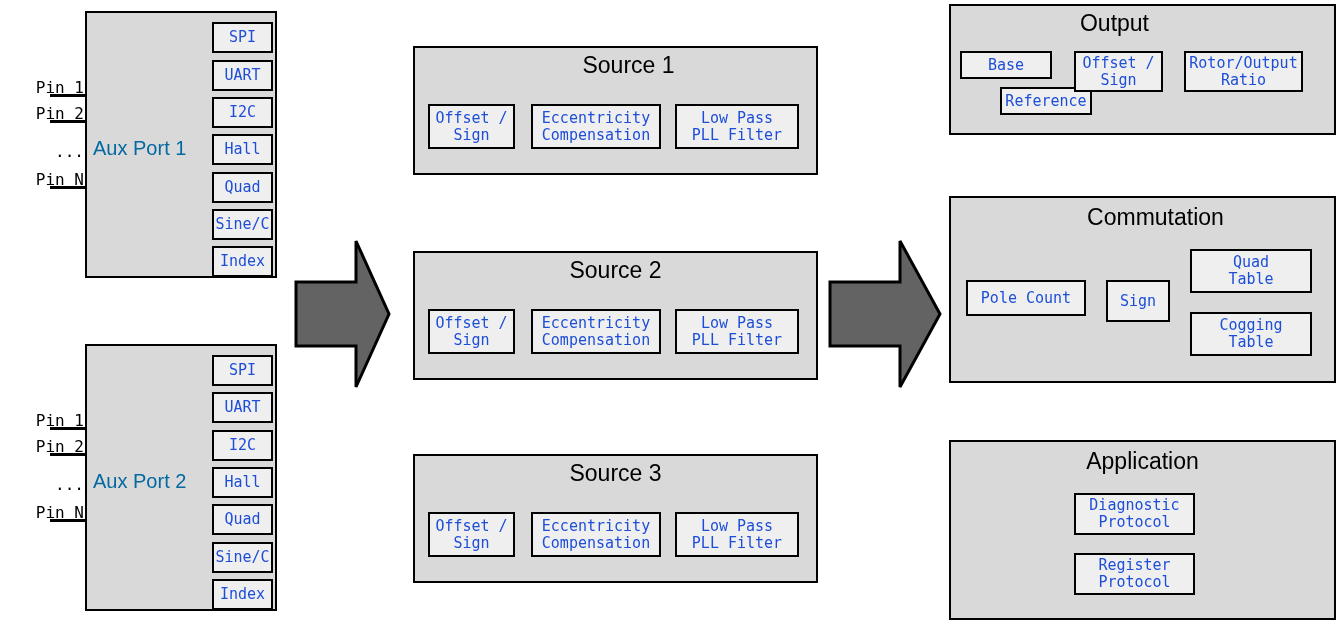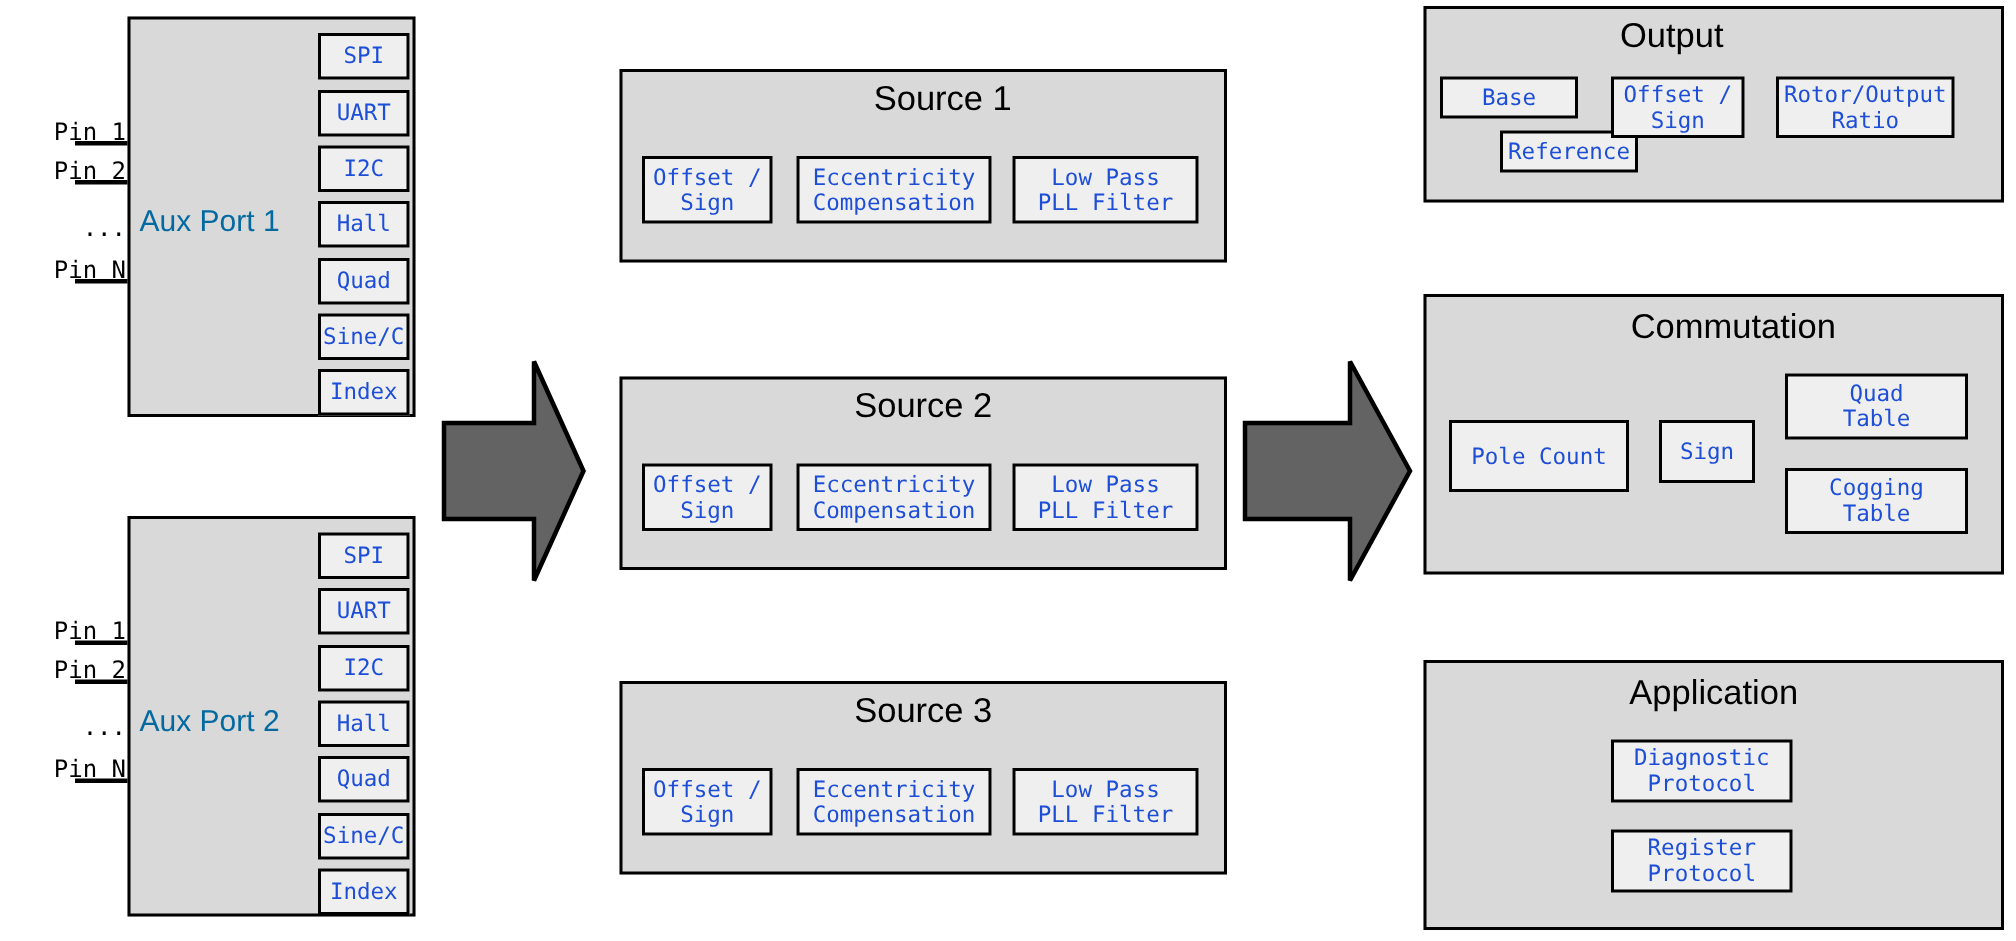--- a/index.html
+++ b/index.html
@@ -180,21 +180,21 @@
   <div class="panel-title" style="left:949px; top:11px; width:331px;">Output</div>
   <div class="chip" style="left:960px; top:51px; width:92px; height:28px;">Base</div>
   <div class="chip" style="left:960px; top:87px; width:92px; height:28px;margin-left:40px;">Reference</div>
   <div class="chip" style="left:1074px; top:51px; width:89px; height:41px;">Offset /
 Sign</div>
   <div class="chip" style="left:1184px; top:51px; width:119px; height:41px;">Rotor/Output
 Ratio</div>
 
   <div class="panel" style="left:949px; top:196px; width:387px; height:187px;"></div>
   <div class="panel-title" style="left:949px; top:205px; width:413px;">Commutation</div>
-  <div class="chip" style="left:966px; top:280px; width:120px; height:48px;">Pole Count</div>
+  <div class="chip" style="left:966px; top:280px; width:120px; height:36px;">Pole Count</div>
   <div class="chip" style="left:1106px; top:280px; width:64px; height:42px;">Sign</div>
   <div class="chip" style="left:1190px; top:249px; width:122px; height:44px;">Quad
 Table</div>
   <div class="chip" style="left:1190px; top:312px; width:122px; height:44px;">Cogging
 Table</div>
 
   <div class="panel" style="left:949px; top:440px; width:387px; height:180px;"></div>
   <div class="panel-title" style="left:949px; top:449px; width:387px;">Application</div>
   <div class="chip" style="left:1074px; top:493px; width:121px; height:42px;">Diagnostic
 Protocol</div>

